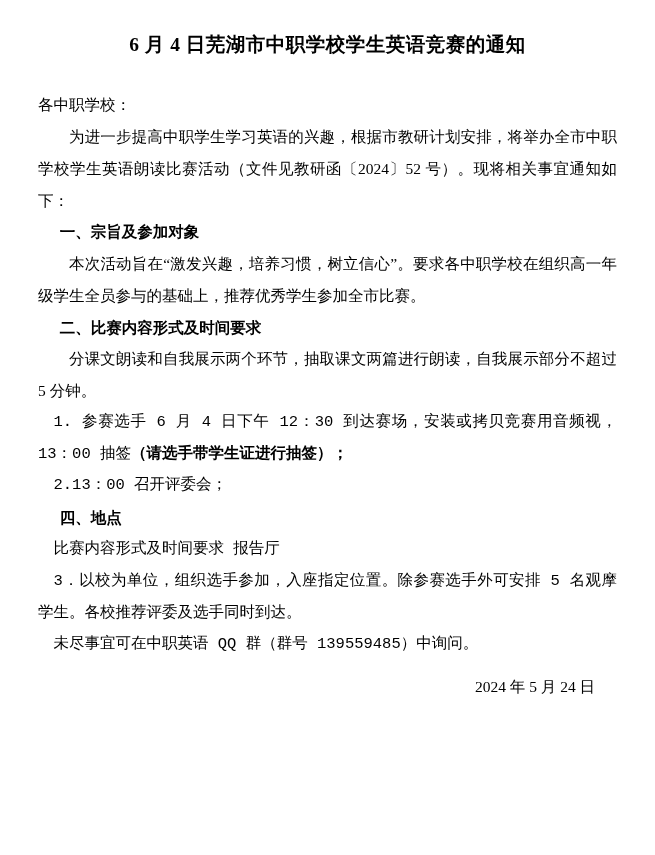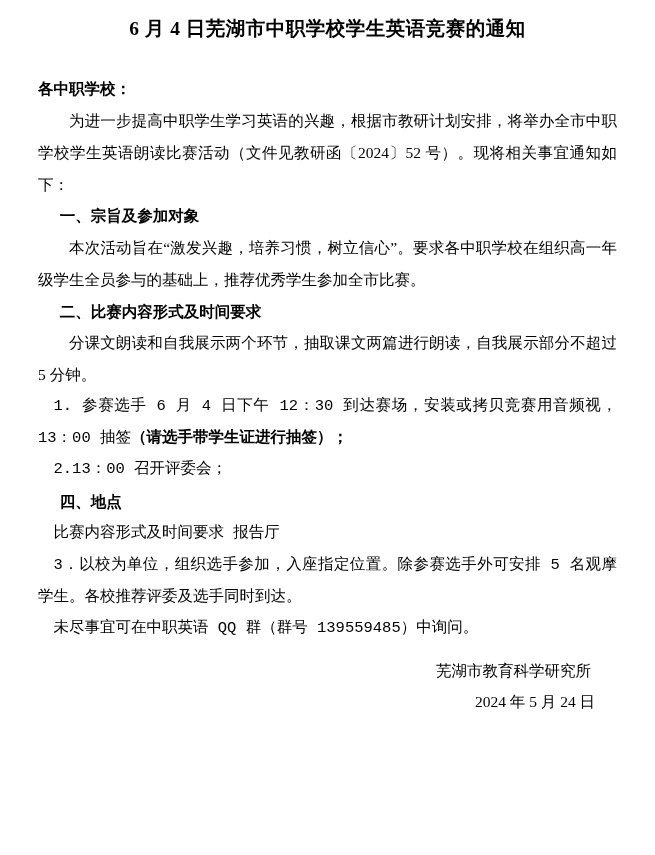--- a/index.html
+++ b/index.html
@@ -13,20 +13,21 @@
     font-family: "Liberation Serif", "DejaVu Serif", serif;
     color: #000000;
     overflow: hidden;
   }
   .page {
     width: 655px;
     height: 640px;
     box-sizing: border-box;
     padding: 8px 38px 0 38px;
     position: relative;
+    margin-top: 16px;
   }
   .doc-title {
     text-align: center;
     font-size: 19.5px;
     font-weight: bold;
     letter-spacing: 0.5px;
     margin: 6px 0 0 0;
     line-height: 1.5;
   }
   .spacer-after-title {
@@ -34,21 +35,20 @@
   }
   p {
     margin: 0;
     font-size: 15.5px;
     line-height: 2.05;
     text-align: justify;
     text-justify: inter-ideograph;
   }
   .indent1 {
     text-indent: 0;
-    font-weight: bold;
   }
   .indent2 {
     text-indent: 2em;
   }
   .indent-small {
     text-indent: 1em;
     font-family: Liberation Mono, monospace;
   }
   .heading {
     text-indent: 1.4em;
@@ -92,17 +92,16 @@
   <p class="indent-small"><span>1. 参赛选手 6 月 4 日下午 12：30 到达赛场，安装或拷贝竞赛用音频视，13：00 抽签</span><span class="bold">（请选手带学生证进行抽签）；</span></p>
   <p class="indent-small">2.13：00 召开评委会；</p>
 
   <p class="heading">四、地点</p>
   <p class="indent-small">比赛内容形式及时间要求 报告厅</p>
 
   <p class="indent-small">3．以校为单位，组织选手参加，入座指定位置。除参赛选手外可安排 5 名观摩学生。各校推荐评委及选手同时到达。</p>
   <p class="indent-small">未尽事宜可在中职英语 QQ 群（群号 139559485）中询问。</p>
 
   <div class="sign-block">
-    <div class="sign-line">芜湖市教育科学研究所</div>
     <div class="sign-line date">2024 年 5 月 24 日</div>
   </div>
 
 </div>
 
 </body></html>

